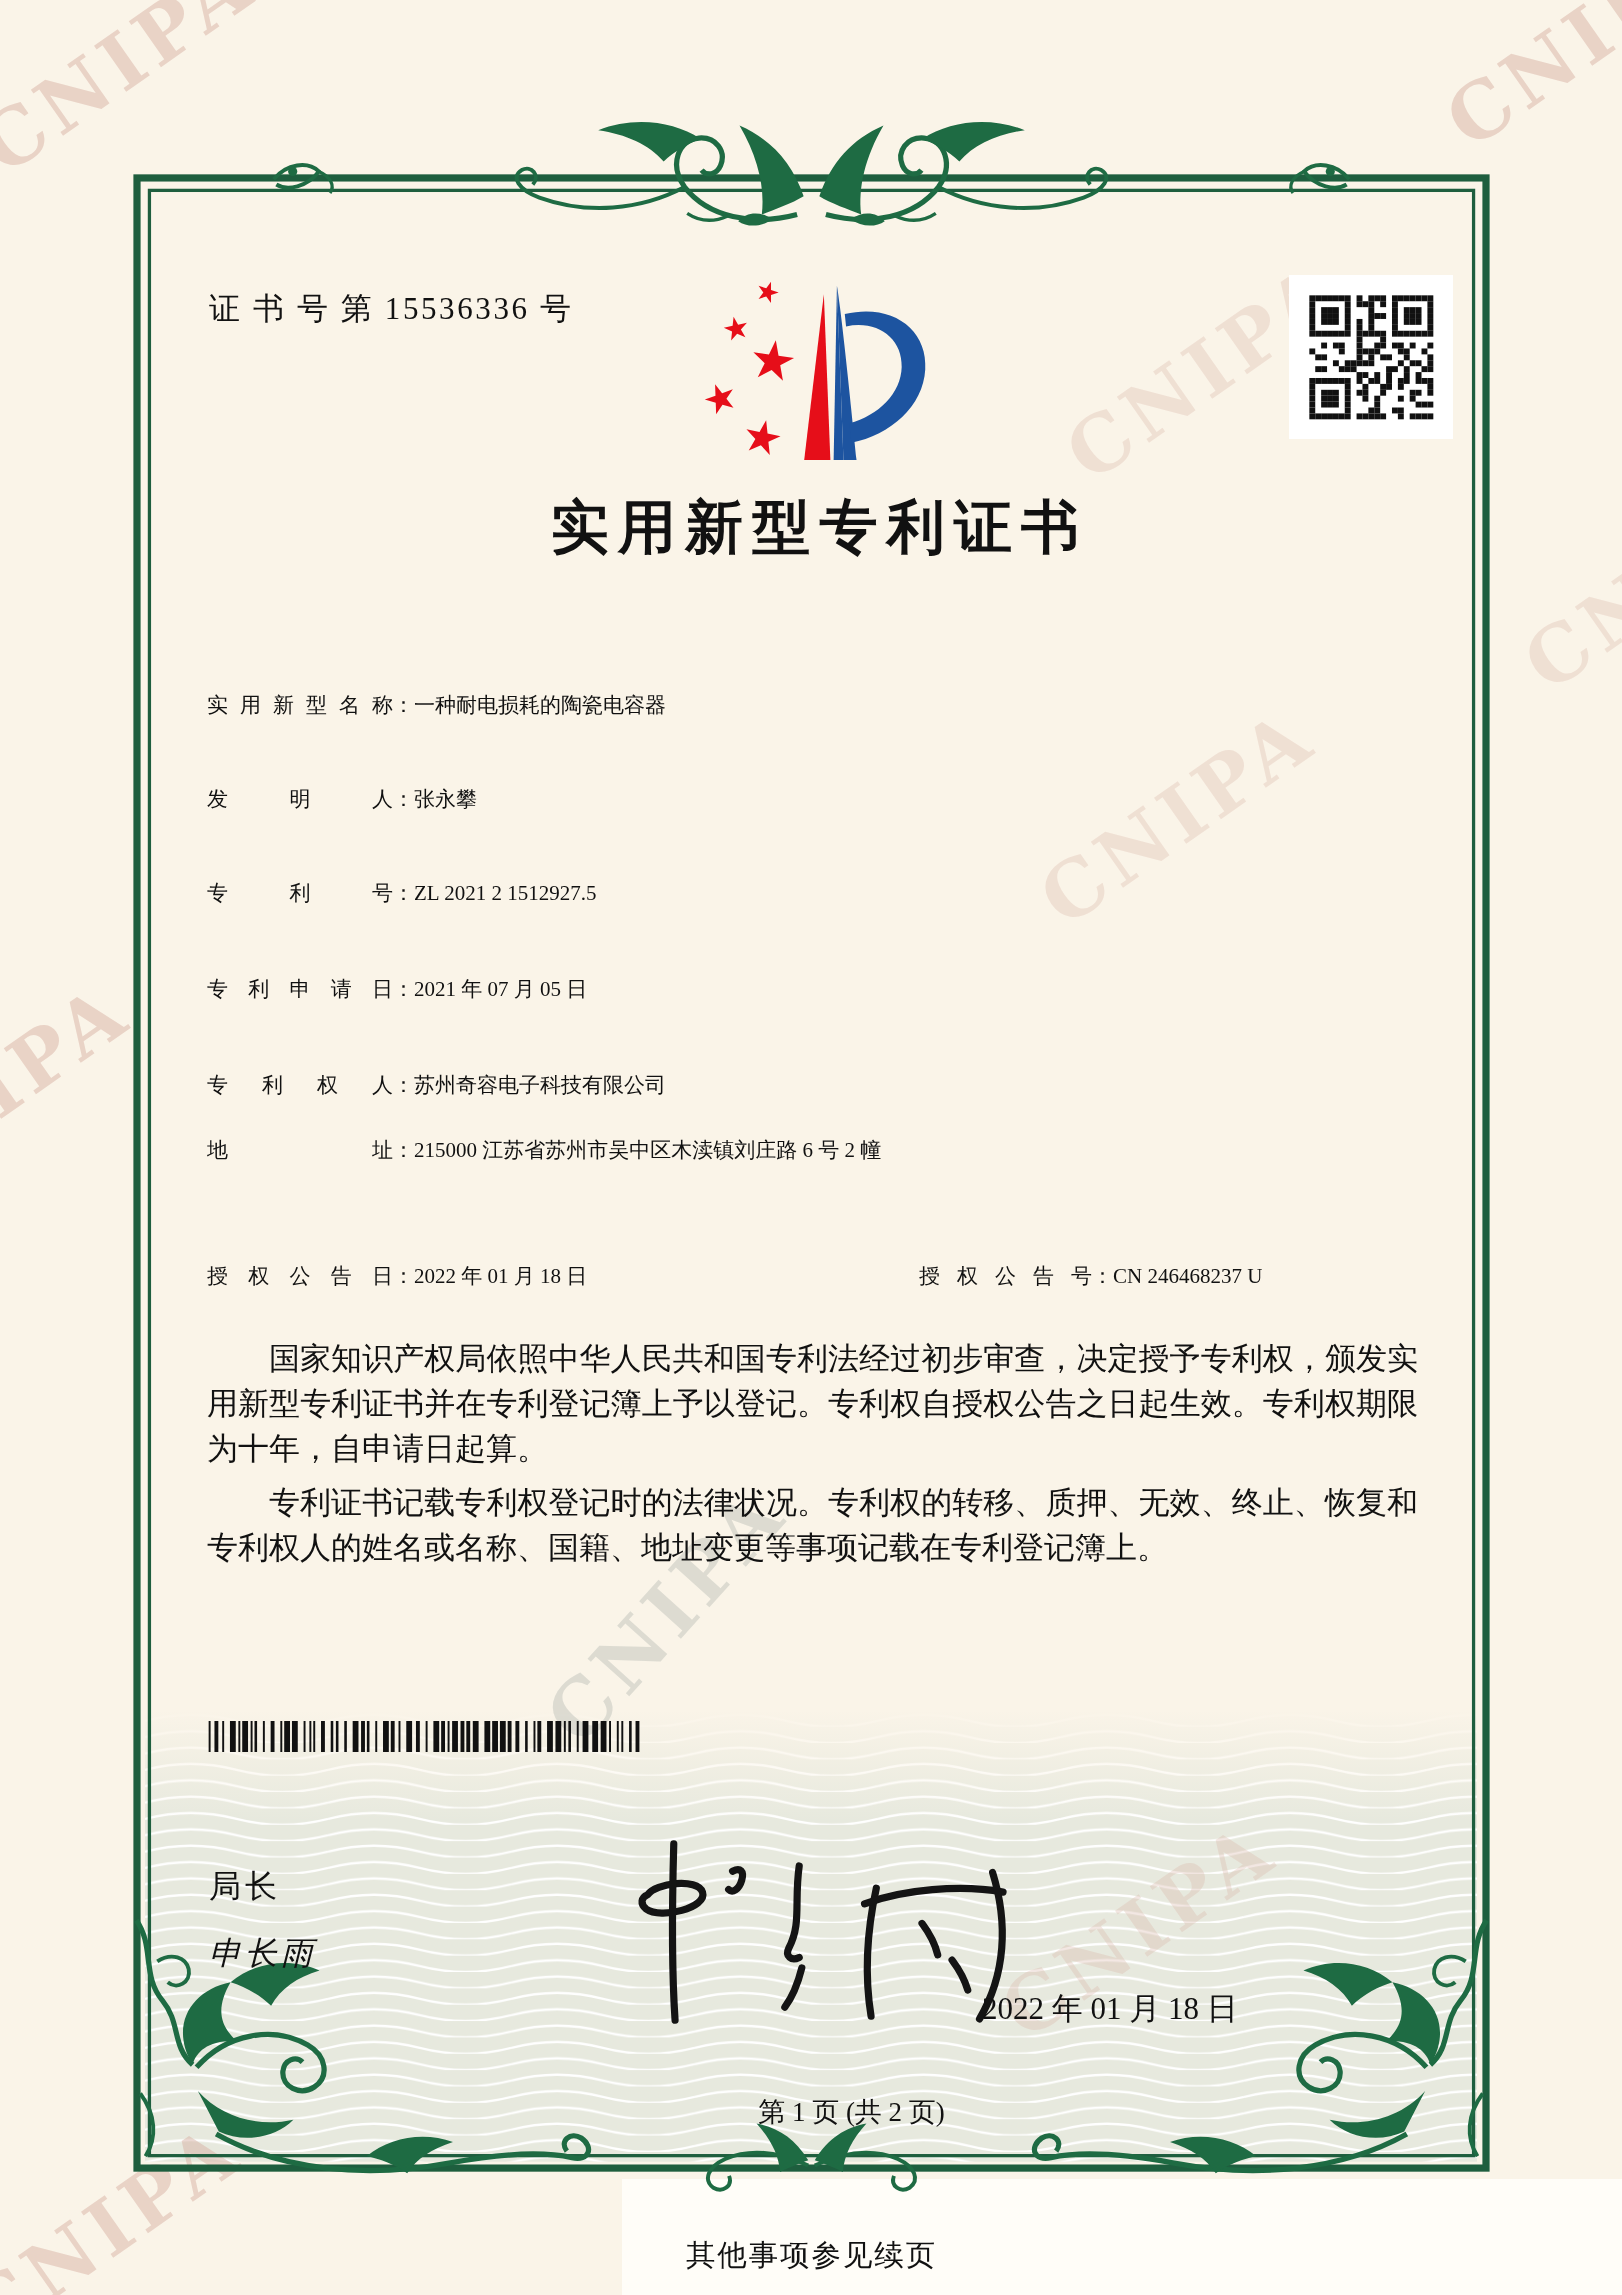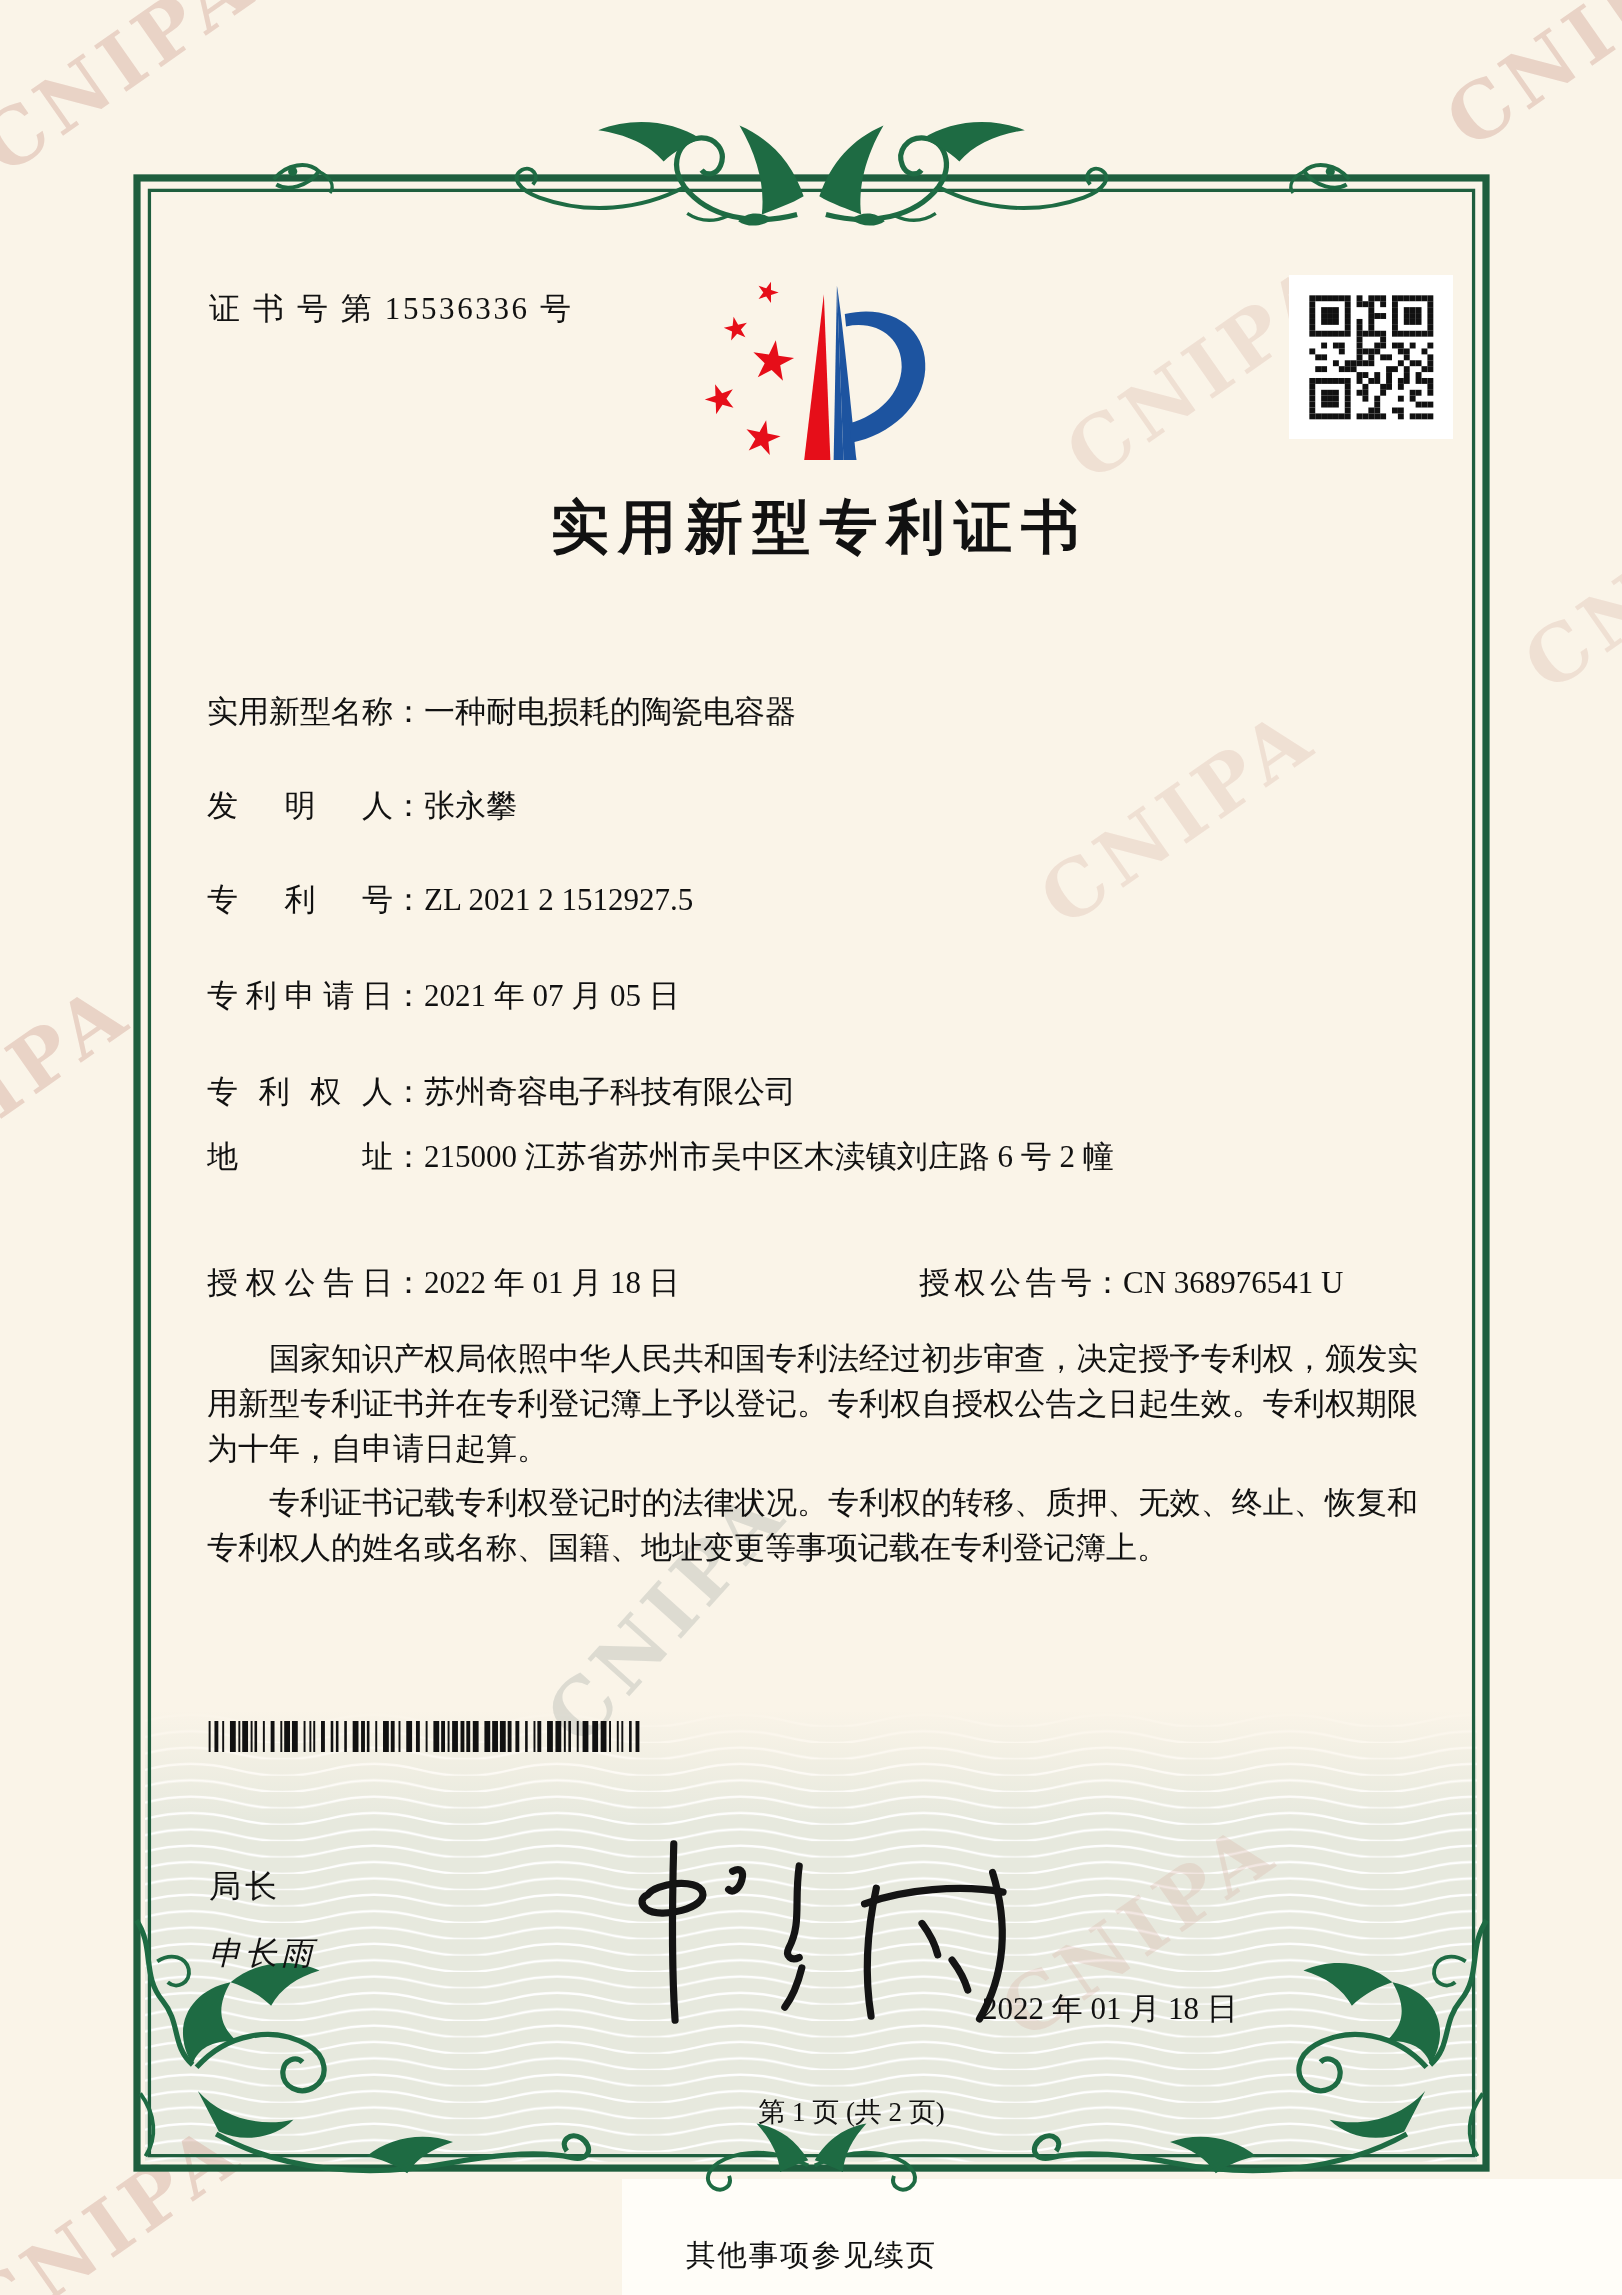--- a/index.html
+++ b/index.html
@@ -10,21 +10,21 @@
   .wm{position:absolute;font-family:"DejaVu Serif","Liberation Serif",serif;font-weight:700;
       font-size:77px;letter-spacing:6.5px;color:#d9b3a6;opacity:.5;transform:rotate(-35deg);
       white-space:nowrap;user-select:none;}
   .wm.gray{color:#c6c8c0;opacity:.55;transform:rotate(-48deg);}
   .wm.faint{opacity:.3;}
   
   .certno{position:absolute;left:209px;top:288px;font-size:31px;letter-spacing:2.6px;}
   .title{position:absolute;left:8px;top:489px;width:100%;text-align:center;font-size:58px;
          font-weight:700;letter-spacing:9.2px;}
   
-  .frow{position:absolute;left:207px;font-size:31px;white-space:nowrap;}
+  .frow{position:absolute;left:207px;font-size:21px;white-space:nowrap;}
   .frow .flab{display:inline-block;width:186px;text-align:justify;text-align-last:justify;vertical-align:bottom;}
   .frow.second{left:919px;}
   .frow.second .flab{width:173px;}
   
   .para{position:absolute;left:207px;width:1211px;font-size:31px;line-height:45px;
         text-align:justify;text-indent:2em;font-family:"Liberation Serif","DejaVu Serif",serif;}
   
   .signer-title{position:absolute;left:209px;top:1865px;font-size:32px;letter-spacing:3.9px;}
   .signer-name{position:absolute;left:209px;top:1932px;font-size:32px;letter-spacing:3.9px;font-style:italic;}
   .grant-date-line{position:absolute;left:982px;top:1988px;font-size:31px;}
@@ -380,21 +380,21 @@
   <div class="frow" style="top:1071px">
     <span class="flab">专利权人</span><span>：</span><span>苏州奇容电子科技有限公司</span>
   </div>
   <div class="frow" style="top:1136px">
     <span class="flab">地址</span><span>：</span><span>215000 江苏省苏州市吴中区木渎镇刘庄路 6 号 2 幢</span>
   </div>
   <div class="frow" style="top:1262px">
     <span class="flab">授权公告日</span><span>：</span><span>2022 年 01 月 18 日</span>
   </div>
   <div class="frow second" style="top:1262px">
-    <span class="flab">授权公告号</span><span>：</span><span>CN 368976541 U</span>
+    <span class="flab">授权公告号</span><span>：</span><span>CN 246468237 U</span>
   </div>
 
   <div class="para" style="top:1336px">国家知识产权局依照中华人民共和国专利法经过初步审查，决定授予专利权，颁发实用新型专利证书并在专利登记簿上予以登记。专利权自授权公告之日起生效。专利权期限为十年，自申请日起算。</div>
   <div class="para" style="top:1480px">专利证书记载专利权登记时的法律状况。专利权的转移、质押、无效、终止、恢复和专利权人的姓名或名称、国籍、地址变更等事项记载在专利登记簿上。</div>
 
   <svg class="abs" style="left:206px;top:1721px" width="438" height="31" viewBox="0 0 670 48">
     <g id="bars" fill="#111111">
         <rect x="0" y="0" width="3" height="48"></rect>
         <rect x="9" y="0" width="6" height="48"></rect>
         <rect x="21" y="0" width="3" height="48"></rect>

